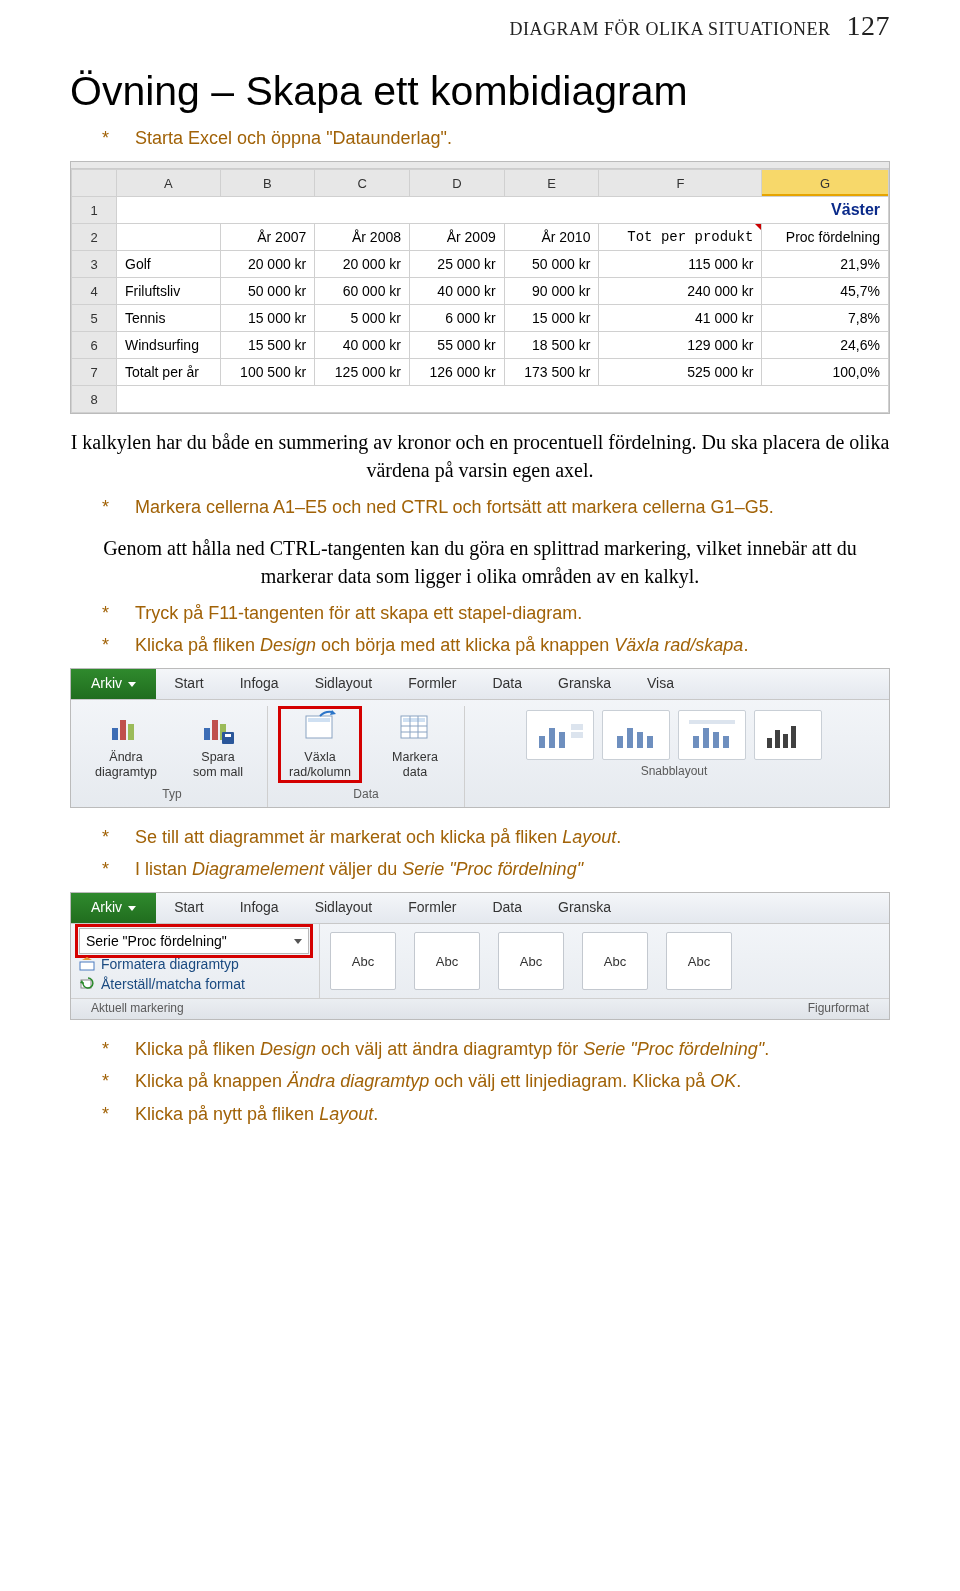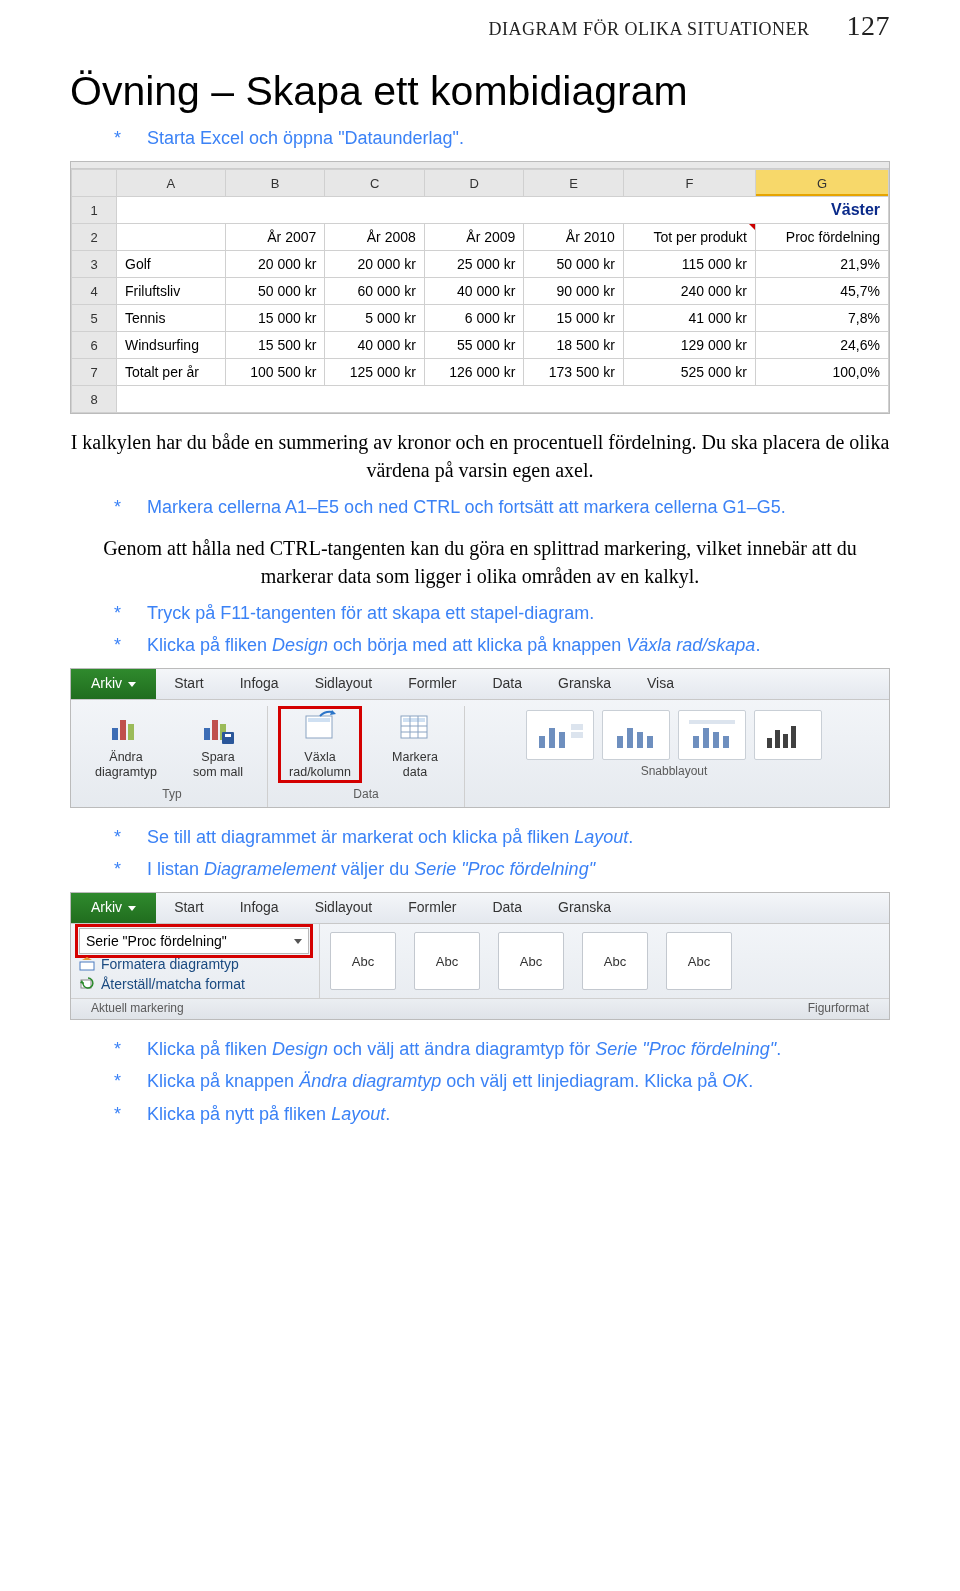--- a/index.html
+++ b/index.html
@@ -10,39 +10,39 @@
     color: #000;
     width: 960px;
   }
   .page {
     padding: 0 70px 40px 70px;
   }
   .running-head {
     display: flex;
     justify-content: flex-end;
     align-items: baseline;
-    gap: 37px;
+    gap: 16px;
     font-family: Georgia, serif;
     font-size: 18px;
     letter-spacing: 0.5px;
     color: #222;
     padding-top: 10px;
   }
   .running-head .title { }
   .running-head .pg { font-size: 28px; }
   h1 {
     font-family: Verdana, Arial, sans-serif;
     font-size: 41px;
     font-weight: 400;
     margin: 26px 0 10px 0;
   }
   .indent-star {
-    margin-left: 44px;
+    margin-left: 32px;
     font-family: Verdana, Arial, sans-serif;
-    color: #3b82f6;
+    color: #a16207;
     font-size: 18px;
     line-height: 1.45;
     margin-top: 6px;
     margin-bottom: 6px;
   }
   .indent-star .asterisk {
     display: inline-block;
     width: 28px;
     vertical-align: top;
   }
@@ -106,20 +106,21 @@
   .excel td.label { text-align: left; }
   .excel td.title {
     text-align: right;
     color: #0a2a8a;
     font-weight: bold;
     font-size: 16px;
     padding-left: 12px;
   }
   .excel .reddot {
     position: relative;
+    font-family: Liberation Mono, monospace;
   }
   .excel .reddot::after {
     content: "";
     position: absolute;
     top: 0; right: 0;
     border-top: 6px solid #c00;
     border-left: 6px solid transparent;
   }
   
   .ribbon {

